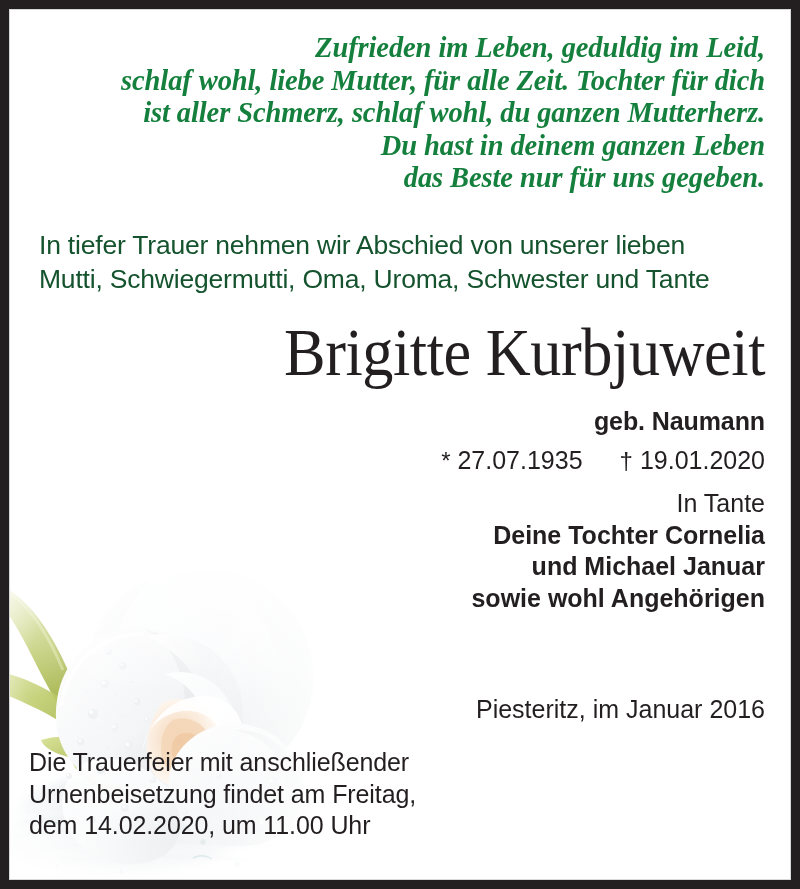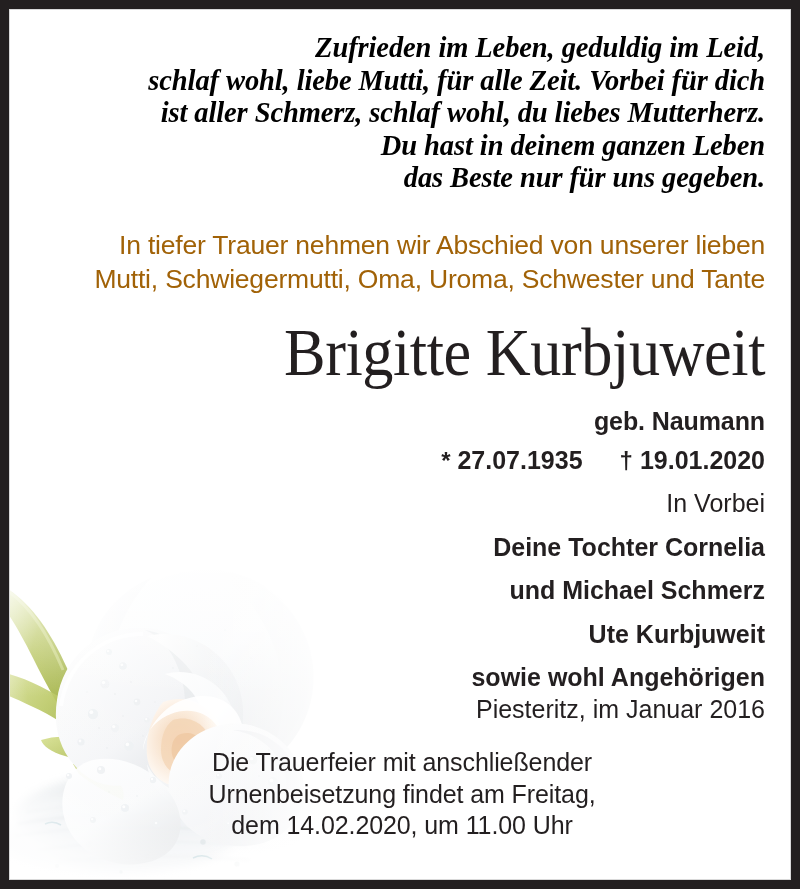--- a/index.html
+++ b/index.html
@@ -88,36 +88,35 @@
     left: 40px;
     right: 26px;
     top: 23px;
     text-align: right;
     font-family: "Liberation Serif", serif;
     font-style: italic;
     font-weight: bold;
     font-size: 28.5px;
     line-height: 32.5px;
     letter-spacing: -0.1px;
-    color: #000000;
+    color: #15803d;
   }
   .poem .pline { display: block; white-space: nowrap; }
   .poem .pline.l1 { padding-right: 0px; }
 
   .lead {
     position: absolute;
     left: 30px;
     right: 26px;
     top: 219px;
-    text-align: right;
     font-size: 26.5px;
     line-height: 34px;
     font-weight: 400;
     letter-spacing: -0.2px;
-    color: #a16207;
+    color: #14532d;
   }
   .lead .lline { display: block; white-space: nowrap; }
 
   .deceased-name {
     position: absolute;
     left: 20px;
     right: 26px;
     top: 305px;
     text-align: right;
     font-family: "Liberation Serif", serif;
@@ -142,56 +141,56 @@
     letter-spacing: -0.1px;
   }
 
   .dates {
     position: absolute;
     right: 26px;
     top: 436px;
     text-align: right;
     font-size: 25px;
     line-height: 31px;
-    font-weight: 700;
+    font-weight: 400;
     white-space: nowrap;
   }
   .dates .date-birth { margin-right: 37px; }
   .dates .sym { font-size: 24px; }
 
   .tribute {
     position: absolute;
     left: 40px;
     right: 26px;
     top: 479px;
     text-align: right;
     font-size: 25px;
     line-height: 31.5px;
   }
   .tribute .t-intro { display: block; font-weight: 400; white-space: nowrap; }
-  .tribute .t-name  { display: block; font-weight: bold; white-space: nowrap; margin-top: 12px; }
+  .tribute .t-name  { display: block; font-weight: bold; white-space: nowrap; }
 
   .place-date {
     position: absolute;
     left: 40px;
     right: 26px;
     top: 685px;
     text-align: right;
     font-size: 25px;
     line-height: 31px;
     font-weight: 400;
     white-space: nowrap;
   }
 
   .ceremony {
     position: absolute;
-    left: 30px;
+    left: 20px;
     right: 26px;
     top: 738px;
-    text-align: center;
+    text-align: left;
     font-size: 25px;
     line-height: 31.5px;
     font-weight: 400;
     letter-spacing: -0.1px;
   }
   .ceremony .cline { display: block; white-space: nowrap; }
 </style>
 </head>
 <body>
 
@@ -414,44 +413,43 @@
 
         <rect x="0" y="0" width="352" height="360" fill="url(#gHalo)"></rect>
       </svg>
     </div>
     <div class="rose-veil"></div>
 
     <div class="text-layer">
 
       <div class="poem">
         <span class="pline l1">Zufrieden im Leben, geduldig im Leid,</span>
-        <span class="pline">schlaf wohl, liebe Mutti, für alle Zeit. Vorbei für dich</span>
-        <span class="pline">ist aller Schmerz, schlaf wohl, du liebes Mutterherz.</span>
+        <span class="pline">schlaf wohl, liebe Mutter, für alle Zeit. Tochter für dich</span>
+        <span class="pline">ist aller Schmerz, schlaf wohl, du ganzen Mutterherz.</span>
         <span class="pline">Du hast in deinem ganzen Leben</span>
         <span class="pline">das Beste nur für uns gegeben.</span>
       </div>
 
       <div class="lead">
         <span class="lline">In tiefer Trauer nehmen wir Abschied von unserer lieben</span>
         <span class="lline">Mutti, Schwiegermutti, Oma, Uroma, Schwester und Tante</span>
       </div>
 
       <div class="deceased-name">Brigitte Kurbjuweit</div>
 
       <div class="maiden-name">geb. Naumann</div>
 
       <div class="dates">
         <span class="date-birth"><span class="sym">*</span>&nbsp;<span>27.07.1935</span></span><span class="date-death"><span class="sym">†</span>&nbsp;<span>19.01.2020</span></span>
       </div>
 
       <div class="tribute">
-        <span class="t-intro">In Vorbei</span>
+        <span class="t-intro">In Tante</span>
         <span class="t-name">Deine Tochter Cornelia</span>
-        <span class="t-name">und Michael Schmerz</span>
-        <span class="t-name">Ute Kurbjuweit</span>
+        <span class="t-name">und Michael Januar</span>
         <span class="t-name">sowie wohl Angehörigen</span>
       </div>
 
       <div class="place-date">Piesteritz, im Januar 2016</div>
 
       <div class="ceremony">
         <span class="cline">Die Trauerfeier mit anschließender</span>
         <span class="cline">Urnenbeisetzung findet am Freitag,</span>
         <span class="cline">dem 14.02.2020, um 11.00 Uhr</span>
       </div>

